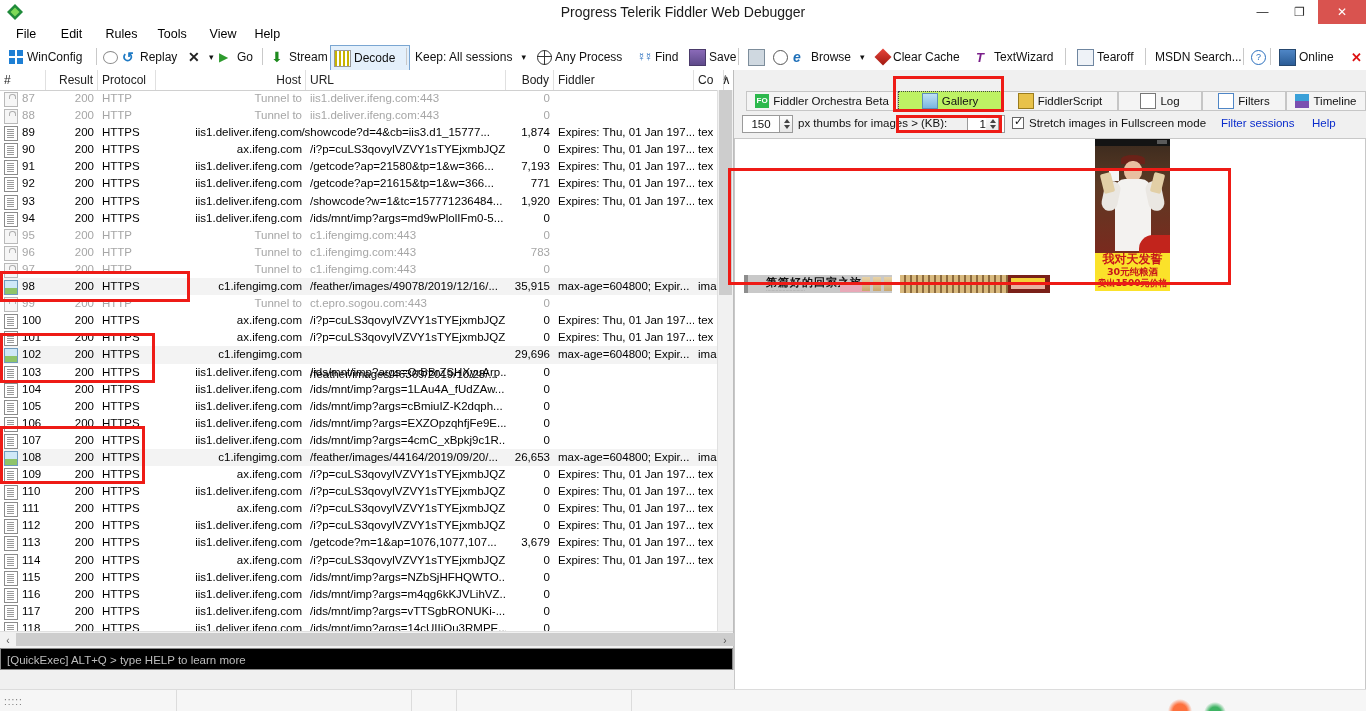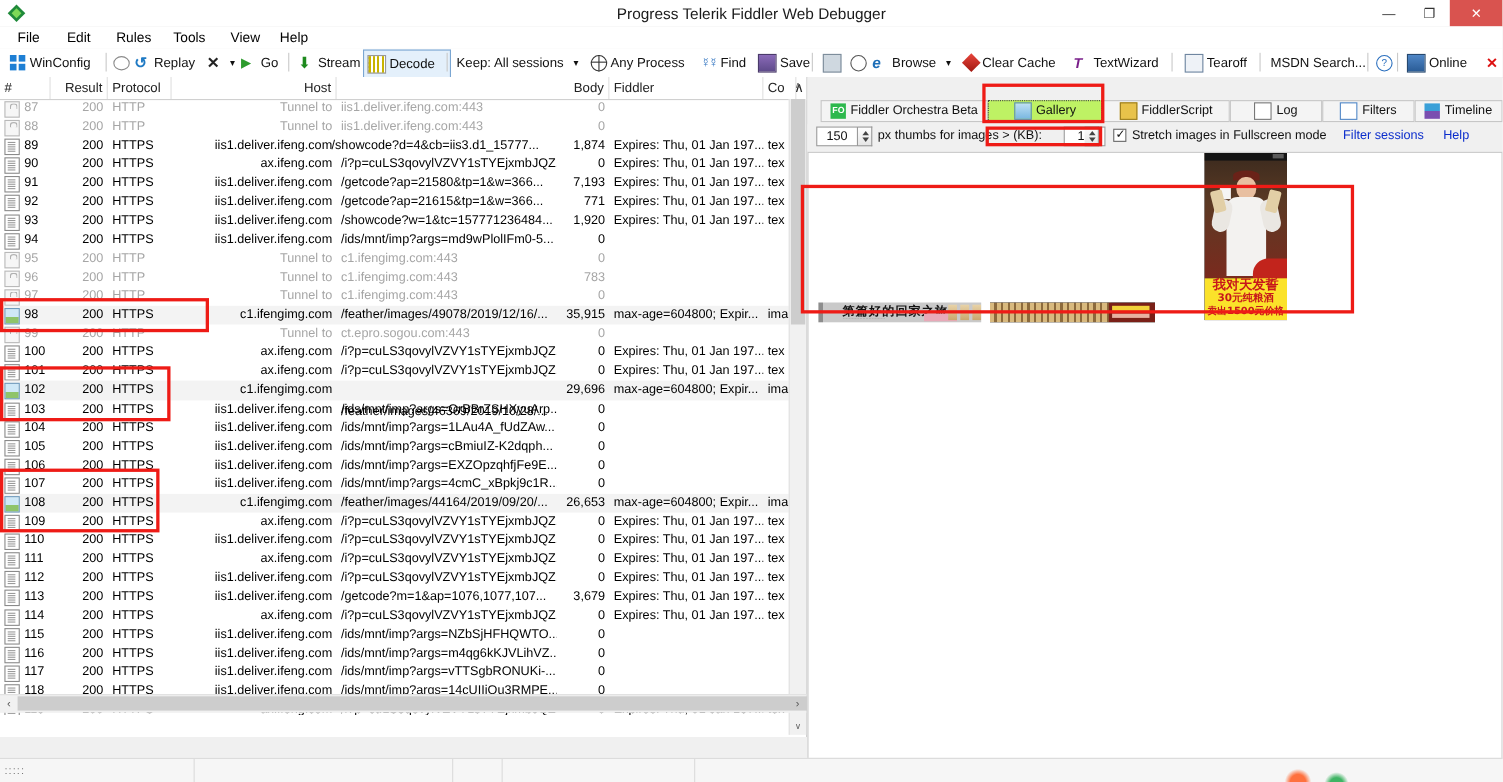--- a/index.html
+++ b/index.html
@@ -290,20 +290,21 @@
       <div class="sep" style="left: 1243px;"></div>
       <div class="sep" style="left: 1270px;"></div>
     </div>
 
   <div class="grid">
     <div class="ghead" id="ghead">
         <div class="gh" style="left: 0px; width: 46px;">#</div>
         <div class="gh r" style="left: 46px; width: 52px;">Result</div>
         <div class="gh" style="left: 98px; width: 58px;">Protocol</div>
         <div class="gh r" style="left: 156px; width: 150px;">Host</div>
+        <div class="gh" style="left: 306px; width: 200px;">URL</div>
         <div class="gh r" style="left: 506px; width: 48px;">Body</div>
         <div class="gh" style="left: 554px; width: 140px;">Fiddler</div>
         <div class="gh" style="left: 694px; width: 30px;">Co</div>
         <div class="gh" style="left: 718px; width: 15px; text-align: center; border-right: none;">∧</div>
       </div>
     <div class="rows" id="grows">
         <div class="row">
           <span class="rowicon ic-lock"></span>
           <div class="c tunnel" style="left: 18px; width: 28px;">87</div>
           <div class="c r tunnel" style="left: 46px; width: 52px;">200</div>
@@ -673,20 +674,21 @@
       <div class="vthumb"></div>
       <div class="vsb-dn">∨</div>
     </div>
 
     <div class="hscroll">
       <div class="hsb-l">‹</div>
       <div class="hthumb"></div>
       <div class="hsb-r">›</div>
     </div>
 
+    <div class="quickexec">[QuickExec] ALT+Q &gt; type HELP to learn more</div>
   </div>
 
   <div class="right">
     <div class="tabrow r2" id="tabs2">
         <div class="tab" style="left: 12px; width: 152px;">
           <span class="ico ic-fo" style="width: 14px; height: 14px;">FO</span>
           <span>Fiddler Orchestra Beta</span>
         </div>
         <div class="tab dotted" style="left: 164px; width: 104px;">
           <span class="ico ic-img" style="width: 14px; height: 14px;"></span>

